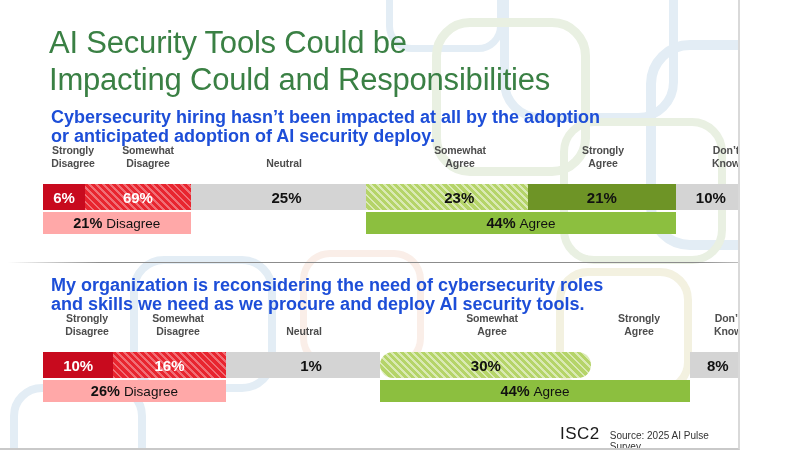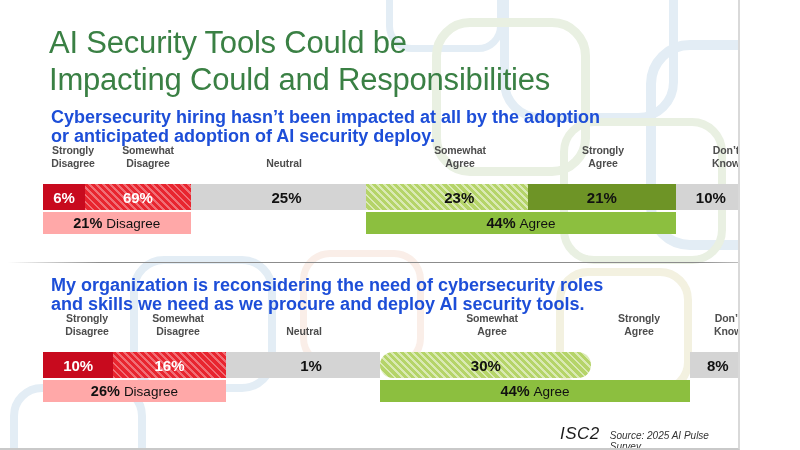--- a/index.html
+++ b/index.html
@@ -87,21 +87,21 @@
   .sum-dis{background:#ffa8a8;}
   .sum-agr{background:#8cbf3f;}
 
   
   #divider{
     position:absolute;left:8px;top:262px;width:784px;height:1px;
     background:linear-gradient(to right,#ffffff,#8c8c8c 12%,#8c8c8c 88%,#ffffff);
   }
 
   
-  #footer{position:absolute;left:560px;top:424px;height:20px;display:flex;align-items:baseline;font-style:italic;}
+  #footer{position:absolute;left:560px;top:424px;height:20px;display:flex;align-items:baseline;}
   #isc2-logo{
     font-family:"Liberation Sans", sans-serif;
     font-size:17px;font-weight:500;color:#1a1a1a;letter-spacing:0.5px;
   }
   #source{margin-left:10px;font-size:10px;color:#333333;}
 </style>
 </head>
 <body>
 
 <div id="slide">

